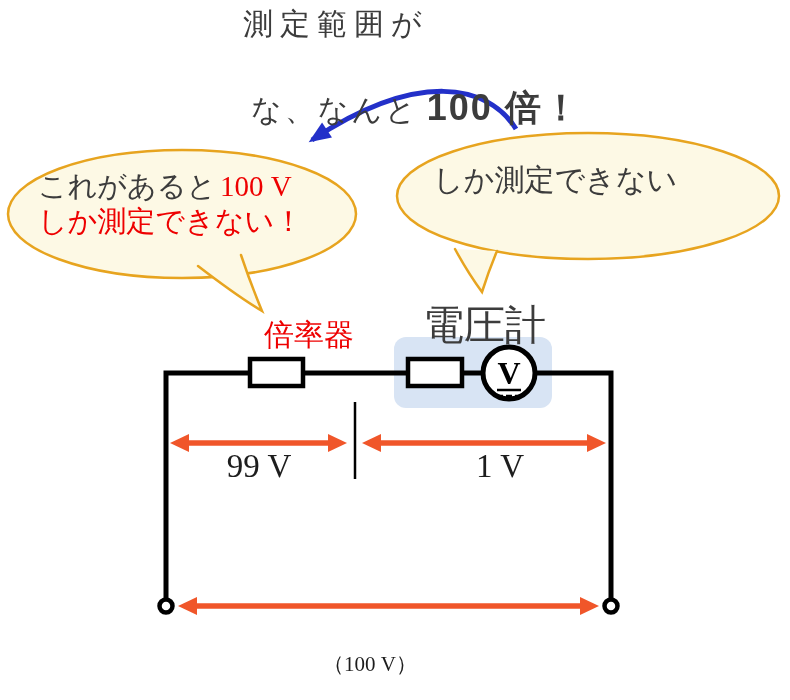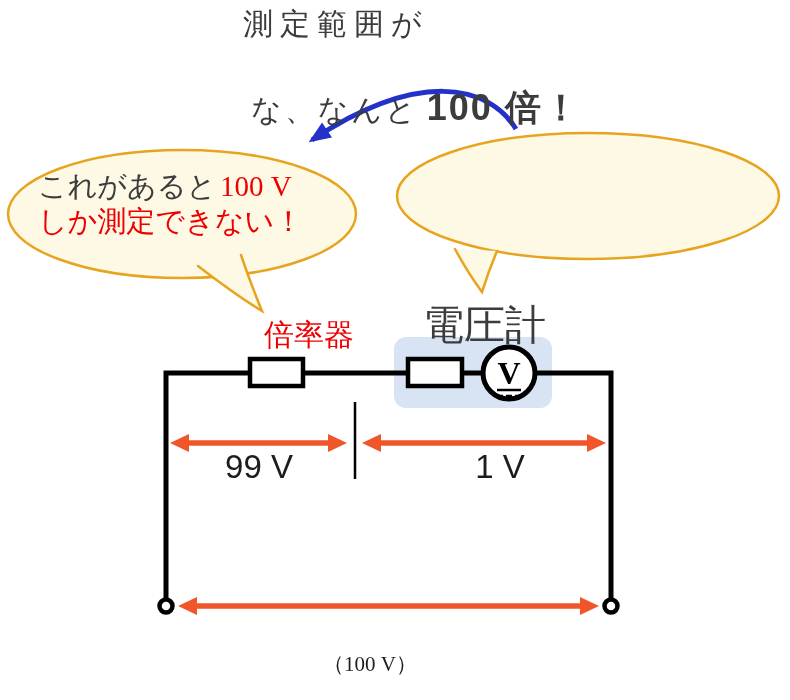--- a/index.html
+++ b/index.html
@@ -41,21 +41,21 @@
     margin-left:4px;
   }
   .red-t{color:var(--red,#ee0000);}
   .label-multiplier{
     left:228px;top:315px;font-size:30px;color:var(--red,#ee0000);white-space:nowrap;margin-left:36px;
   }
   .label-voltmeter{
     left:423px;top:298px;font-size:41px;color:var(--dark,#3c3c3c);white-space:nowrap;
   }
   .span-label{
-    font-family:Liberation Sans, sans-serif;
+    font-family:Liberation Serif, serif;
     font-size:33px;color:#1d1d1d;text-align:center;white-space:nowrap;
   }
   .span-99{left:189px;top:448px;width:140px;}
   .span-1{left:430px;top:448px;width:140px;}
   .voltage-line{
     left:266px;top:618px;width:200px;text-align:center;font-size:29px;
     color:#2b2b2b;white-space:nowrap;
   }
   .voltage-var{
     font-family:"Liberation Serif","DejaVu Serif",serif;font-style:italic;
@@ -149,20 +149,21 @@
   </div>
 
   <div class="abs bubble-text-left">
     <div>
       <span>これがあると</span><span class="serif-val red-t">100 V</span>
     </div>
     <div class="red-t">しか測定できない！</div>
   </div>
 
   <div class="abs bubble-text-right">
+    <div>しか測定できない</div>
   </div>
 
   <div class="abs label-multiplier">倍率器</div>
 
   <div class="abs label-voltmeter">電圧計</div>
 
   <div class="abs span-label span-99">99 V</div>
 
   <div class="abs span-label span-1">1 V</div>
 

